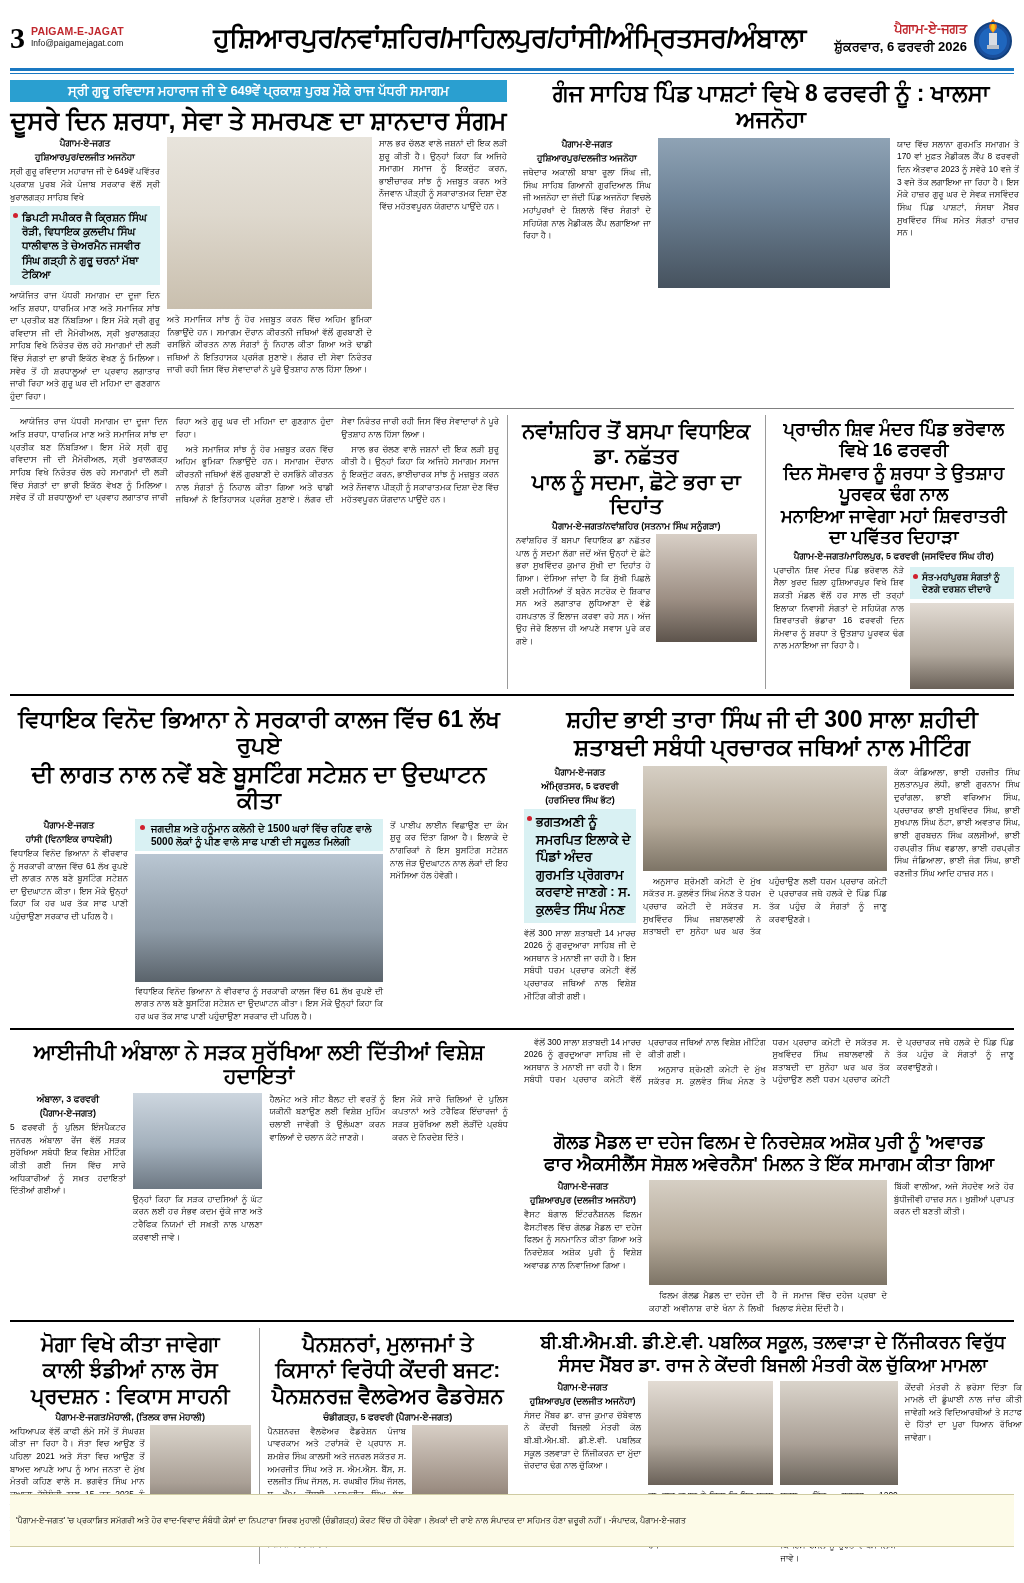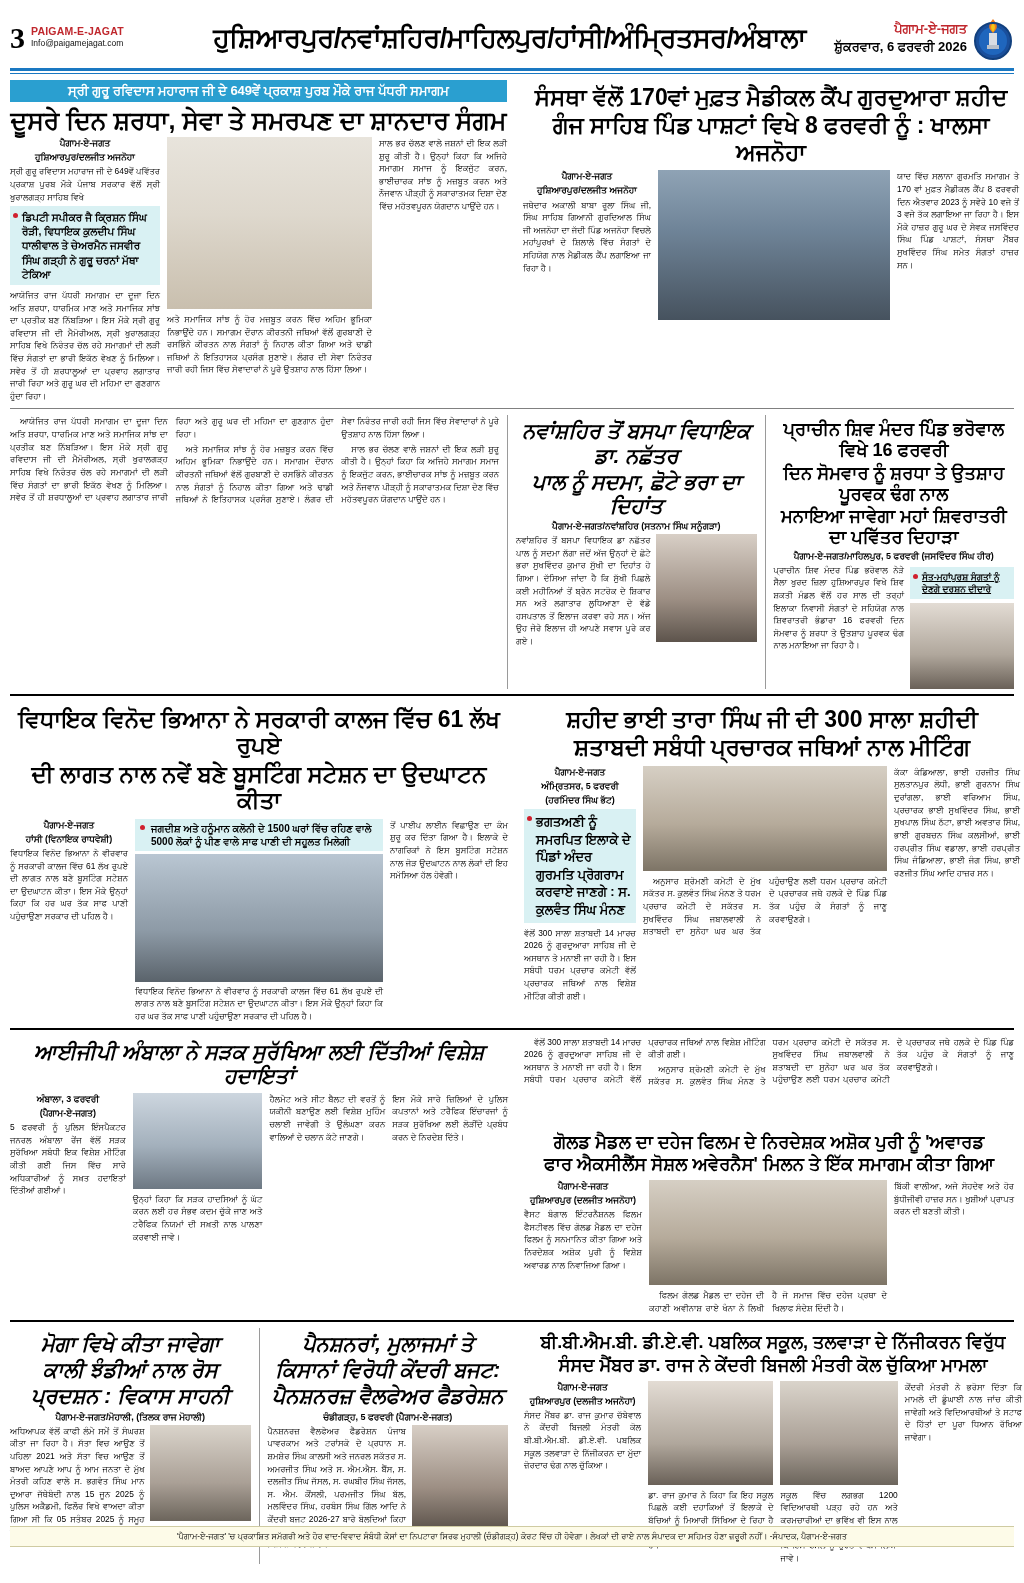--- a/index.html
+++ b/index.html
@@ -36,21 +36,21 @@
   .vdiv { width:1px; background:#9a9a9a; }
 
   
   .kicker {
     background:#2a9fd0; color:#fff; text-align:center;
     font-size:13px; font-weight:bold; padding:3px 4px; line-height:1.25;
   }
   .headline { text-align:center; font-weight:bold; line-height:1.15; padding:4px 0 2px; }
   .h-xl { font-size:25px; }
   .h-l  { font-size:23px; }
-  .h-m  { font-size:21px;font-style:italic; }
+  .h-m  { font-size:21px; }
   .h-s  { font-size:18px; }
 
   .byline { text-align:center; font-size:9px; font-weight:bold; line-height:1.35; margin-bottom:2px;}
   .cols2 { column-count:2; column-gap:8px; column-rule:0; }
   .cols3 { column-count:3; column-gap:8px; }
   .cols4 { column-count:4; column-gap:7px; }
   .body { font-size:8.4px; line-height:1.5; text-align:justify; hyphens:auto; }
   .body p { margin-bottom:2px; text-indent:10px;}
 
   .photo { width:100%; background:#cfd6dd; position:relative; overflow:hidden; display:block; }
@@ -79,21 +79,21 @@
   .scene3 { background:linear-gradient(180deg,#b9c6d2 0%,#8d9aa6 60%,#5a636b 100%); }
   .scene4 { background:linear-gradient(180deg,#d6cfc4 0%,#b6ab9b 55%,#7d7466 100%); }
   .scene5 { background:linear-gradient(180deg,#cdd6df 0%,#a3b0bc 55%,#6d7883 100%); }
   .port1 { background:linear-gradient(180deg,#d8cfc6 0%,#9d8f84 60%,#5d544c 100%); }
   .port2 { background:linear-gradient(180deg,#e3dcd4 0%,#b0a79c 60%,#6a6158 100%); }
   .port3 { background:linear-gradient(180deg,#dad4cb 0%,#aaa096 60%,#6c655c 100%); }
 
   .footer-note {
     position:absolute; left:10px; right:10px; bottom:36px;
     background:#fdfbe8; border-top:1px solid #cfcba2; border-bottom:1px solid #cfcba2;
-    font-size:8.2px; text-align:center; padding:4px 6px; line-height:1.4;
+    font-size:8.2px; text-align:left; padding:20px 6px; line-height:1.4;
   }
 
   .divline { height:1px; background:#808080; margin:6px 0; }
   .divline2 { height:2px; background:#000; margin:5px 0 4px; }
 
   .inlinephoto-right { float:right; width:42%; margin:0 0 3px 5px; }
 </style>
 </head>
 <body>
 
@@ -151,21 +151,20 @@
         </div>
         <div style="width:128px;">
           <div class="body">ਸਾਲ ਭਰ ਚੱਲਣ ਵਾਲੇ ਜਸ਼ਨਾਂ ਦੀ ਇਕ ਲੜੀ ਸ਼ੁਰੂ ਕੀਤੀ ਹੈ। ਉਨ੍ਹਾਂ ਕਿਹਾ ਕਿ ਅਜਿਹੇ ਸਮਾਗਮ ਸਮਾਜ ਨੂੰ ਇਕਜੁੱਟ ਕਰਨ, ਭਾਈਚਾਰਕ ਸਾਂਝ ਨੂੰ ਮਜ਼ਬੂਤ ਕਰਨ ਅਤੇ ਨੌਜਵਾਨ ਪੀੜ੍ਹੀ ਨੂੰ ਸਕਾਰਾਤਮਕ ਦਿਸ਼ਾ ਦੇਣ ਵਿੱਚ ਮਹੱਤਵਪੂਰਨ ਯੋਗਦਾਨ ਪਾਉਂਦੇ ਹਨ।</div>
         </div>
       </div>
     </div>
 
     <div class="vdiv"></div>
 
     <div class="half">
-      <div class="headline h-l">ਸੰਸਥਾ ਵੱਲੋਂ 170ਵਾਂ ਮੁਫ਼ਤ ਮੈਡੀਕਲ ਕੈਂਪ ਗੁਰਦੁਆਰਾ ਸ਼ਹੀਦ</div>
       <div class="headline h-l" style="padding-top:0">ਗੰਜ ਸਾਹਿਬ ਪਿੰਡ ਪਾਸ਼ਟਾਂ ਵਿਖੇ 8 ਫਰਵਰੀ ਨੂੰ : ਖਾਲਸਾ ਅਜਨੋਹਾ</div>
 
       <div style="display:flex; gap:7px; margin-top:3px;">
         <div style="width:128px;">
           <div class="byline">ਪੈਗਾਮ-ਏ-ਜਗਤ</div>
           <div class="byline">ਹੁਸ਼ਿਆਰਪੁਰ/ਦਲਜੀਤ ਅਜਨੋਹਾ</div>
           <div class="body">ਜਥੇਦਾਰ ਅਕਾਲੀ ਬਾਬਾ ਰੂਲਾ ਸਿੰਘ ਜੀ, ਸਿੰਘ ਸਾਹਿਬ ਗਿਆਨੀ ਗੁਰਦਿਆਲ ਸਿੰਘ ਜੀ ਅਜਨੋਹਾ ਦਾ ਜੱਦੀ ਪਿੰਡ ਅਜਨੋਹਾ ਵਿਚਲੇ ਮਹਾਂਪੁਰਖਾਂ ਦੇ ਸ਼ਿਲਾਲੇ ਵਿੱਚ ਸੰਗਤਾਂ ਦੇ ਸਹਿਯੋਗ ਨਾਲ ਮੈਡੀਕਲ ਕੈਂਪ ਲਗਾਇਆ ਜਾ ਰਿਹਾ ਹੈ।</div>
         </div>
         <div style="width:232px;">
           <div class="photo scene2" style="height:150px;"></div>
@@ -207,21 +206,21 @@
       <div style="width:245px;">
         <div class="headline h-s">ਪ੍ਰਾਚੀਨ ਸ਼ਿਵ ਮੰਦਰ ਪਿੰਡ ਭਰੋਵਾਲ ਵਿਖੇ 16 ਫਰਵਰੀ</div>
         <div class="headline h-s" style="padding-top:0">ਦਿਨ ਸੋਮਵਾਰ ਨੂੰ ਸ਼ਰਧਾ ਤੇ ਉਤਸ਼ਾਹ ਪੂਰਵਕ ਢੰਗ ਨਾਲ</div>
         <div class="headline h-s" style="padding-top:0">ਮਨਾਇਆ ਜਾਵੇਗਾ ਮਹਾਂ ਸ਼ਿਵਰਾਤਰੀ ਦਾ ਪਵਿੱਤਰ ਦਿਹਾੜਾ</div>
         <div class="byline">ਪੈਗਾਮ-ਏ-ਜਗਤ/ਮਾਹਿਲਪੁਰ, 5 ਫਰਵਰੀ (ਜਸਵਿੰਦਰ ਸਿੰਘ ਹੀਰ)</div>
         <div style="display:flex; gap:6px;">
           <div style="flex:1">
             <div class="body">ਪ੍ਰਾਚੀਨ ਸ਼ਿਵ ਮੰਦਰ ਪਿੰਡ ਭਰੋਵਾਲ ਨੇੜੇ ਸੈਲਾ ਖੁਰਦ ਜ਼ਿਲਾ ਹੁਸ਼ਿਆਰਪੁਰ ਵਿਖੇ ਸ਼ਿਵ ਸ਼ਕਤੀ ਮੰਡਲ ਵੱਲੋਂ ਹਰ ਸਾਲ ਦੀ ਤਰ੍ਹਾਂ ਇਲਾਕਾ ਨਿਵਾਸੀ ਸੰਗਤਾਂ ਦੇ ਸਹਿਯੋਗ ਨਾਲ ਸ਼ਿਵਰਾਤਰੀ ਭੰਡਾਰਾ 16 ਫਰਵਰੀ ਦਿਨ ਸੋਮਵਾਰ ਨੂੰ ਸ਼ਰਧਾ ਤੇ ਉਤਸ਼ਾਹ ਪੂਰਵਕ ਢੰਗ ਨਾਲ ਮਨਾਇਆ ਜਾ ਰਿਹਾ ਹੈ।</div>
           </div>
           <div style="width:104px;">
-            <div class="callout" style="font-size:9px;text-decoration:underline;">ਸੰਤ-ਮਹਾਂਪੁਰਸ਼ ਸੰਗਤਾਂ ਨੂੰ ਦੇਣਗੇ ਦਰਸ਼ਨ ਦੀਦਾਰੇ</div>
+            <div class="callout" style="font-size:9px;">ਸੰਤ-ਮਹਾਂਪੁਰਸ਼ ਸੰਗਤਾਂ ਨੂੰ ਦੇਣਗੇ ਦਰਸ਼ਨ ਦੀਦਾਰੇ</div>
             <div class="photo port2" style="height:86px;"></div>
           </div>
         </div>
       </div>
     </div>
   </div>
 
   <div class="divline2"></div>
   <div class="main">
 

